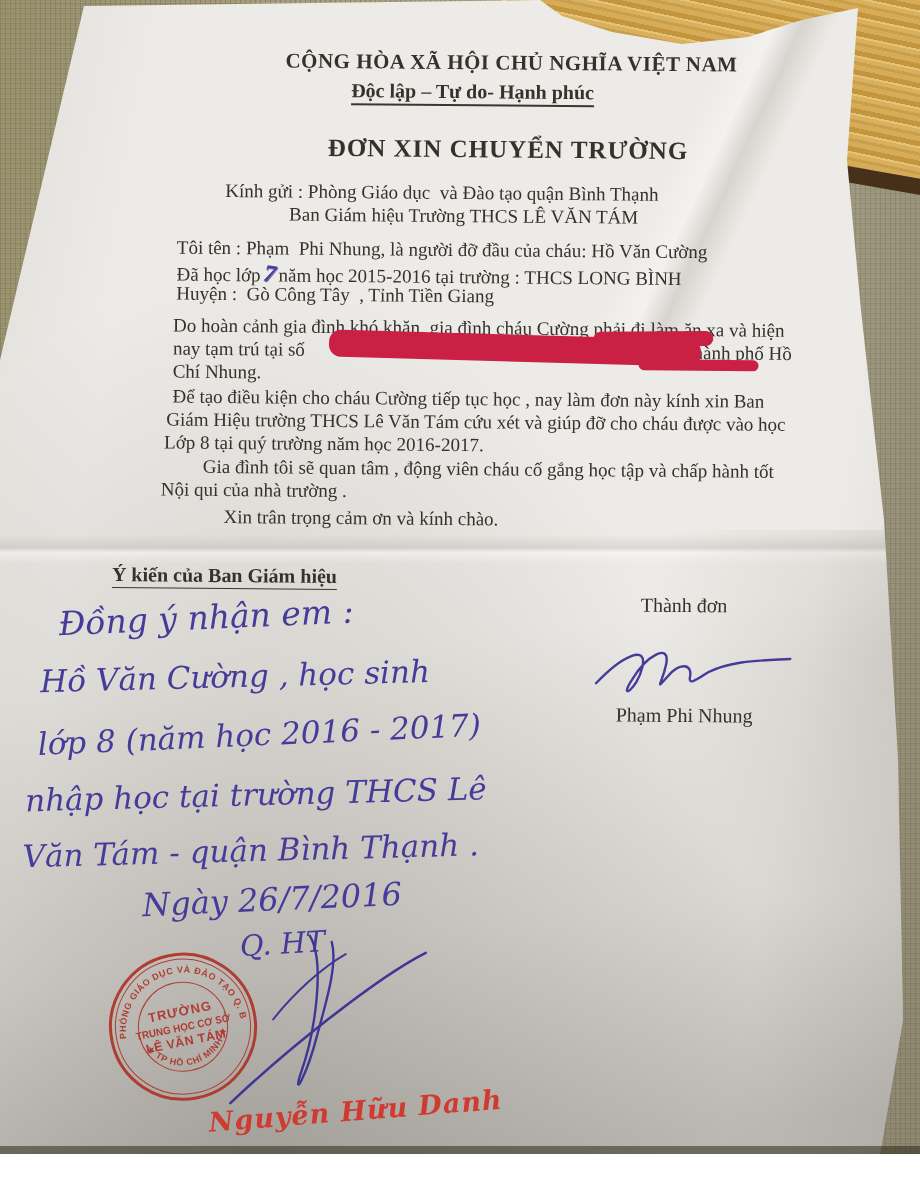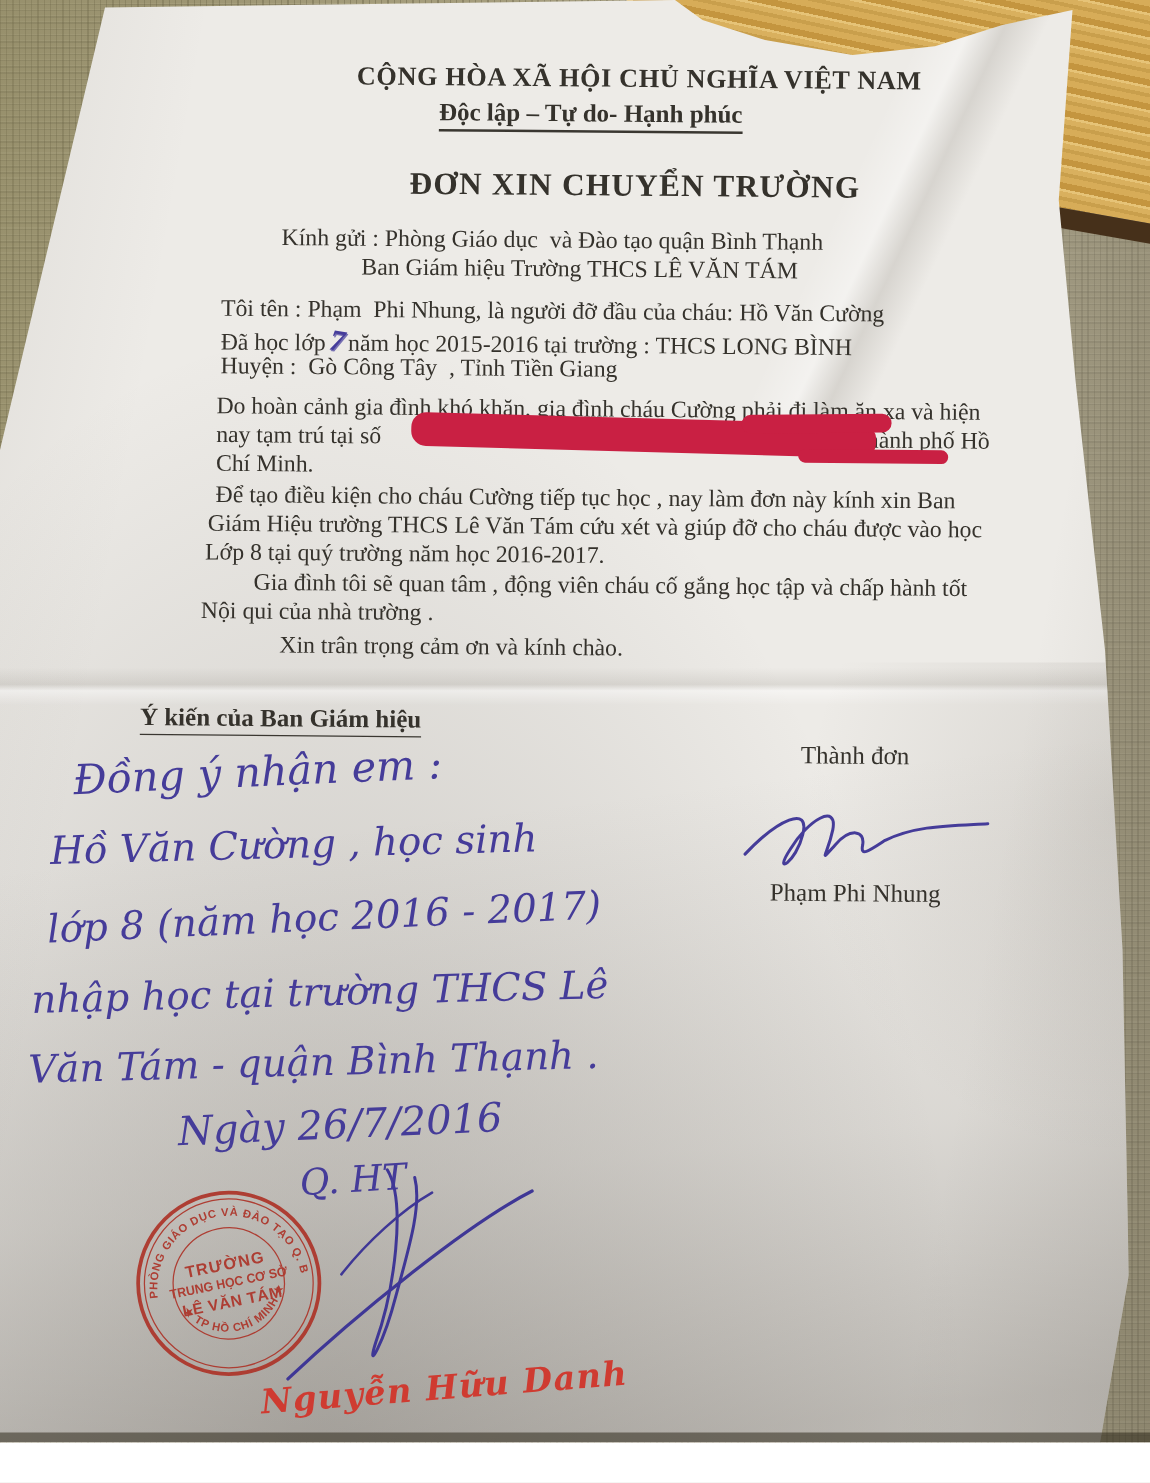--- a/index.html
+++ b/index.html
@@ -85,21 +85,21 @@
       <div class="pline" style="left:291px;top:205px;">Ban Giám hiệu Trường THCS LÊ VĂN TÁM</div>
 
       <div class="pline" style="left:179px;top:239px;">Tôi tên : Phạm  Phi Nhung, là người đỡ đầu của cháu: Hồ Văn Cường</div>
       <div class="pline" style="left:179px;top:262px;"><span>Đã học lớp</span><span class="grade">7</span><span>năm học 2015-2016 tại trường : THCS LONG BÌNH</span></div>
       <div class="pline" style="left:179px;top:285px;">Huyện :  Gò Công Tây  , Tỉnh Tiền Giang</div>
 
       <div class="pline" style="left:176px;top:317px;">Do hoàn cảnh gia đình khó khăn, gia đình cháu Cường phải đi làm ăn xa và hiện</div>
       <div class="pline" style="left:176px;top:340px;">nay tạm trú tại số</div>
       <div class="redaction"></div>
       <div class="pline" style="left:685px;top:340px;">Thành phố Hồ</div>
-      <div class="pline" style="left:176px;top:363px;">Chí Minh.</div>
+      <div class="pline" style="left:176px;top:363px;">Chí Nhung.</div>
 
       <div class="pline" style="left:176px;top:388px;">Để tạo điều kiện cho cháu Cường tiếp tục học , nay làm đơn này kính xin Ban</div>
       <div class="pline" style="left:170px;top:411px;">Giám Hiệu trường THCS Lê Văn Tám cứu xét và giúp đỡ cho cháu được vào học</div>
       <div class="pline" style="left:168px;top:434px;">Lớp 8 tại quý trường năm học 2016-2017.</div>
 
       <div class="pline" style="left:207px;top:458px;">Gia đình tôi sẽ quan tâm , động viên cháu cố gắng học tập và chấp hành tốt</div>
       <div class="pline" style="left:165px;top:481px;">Nội qui của nhà trường .</div>
 
       <div class="pline" style="left:228px;top:508px;">Xin trân trọng cảm ơn và kính chào.</div>
 

